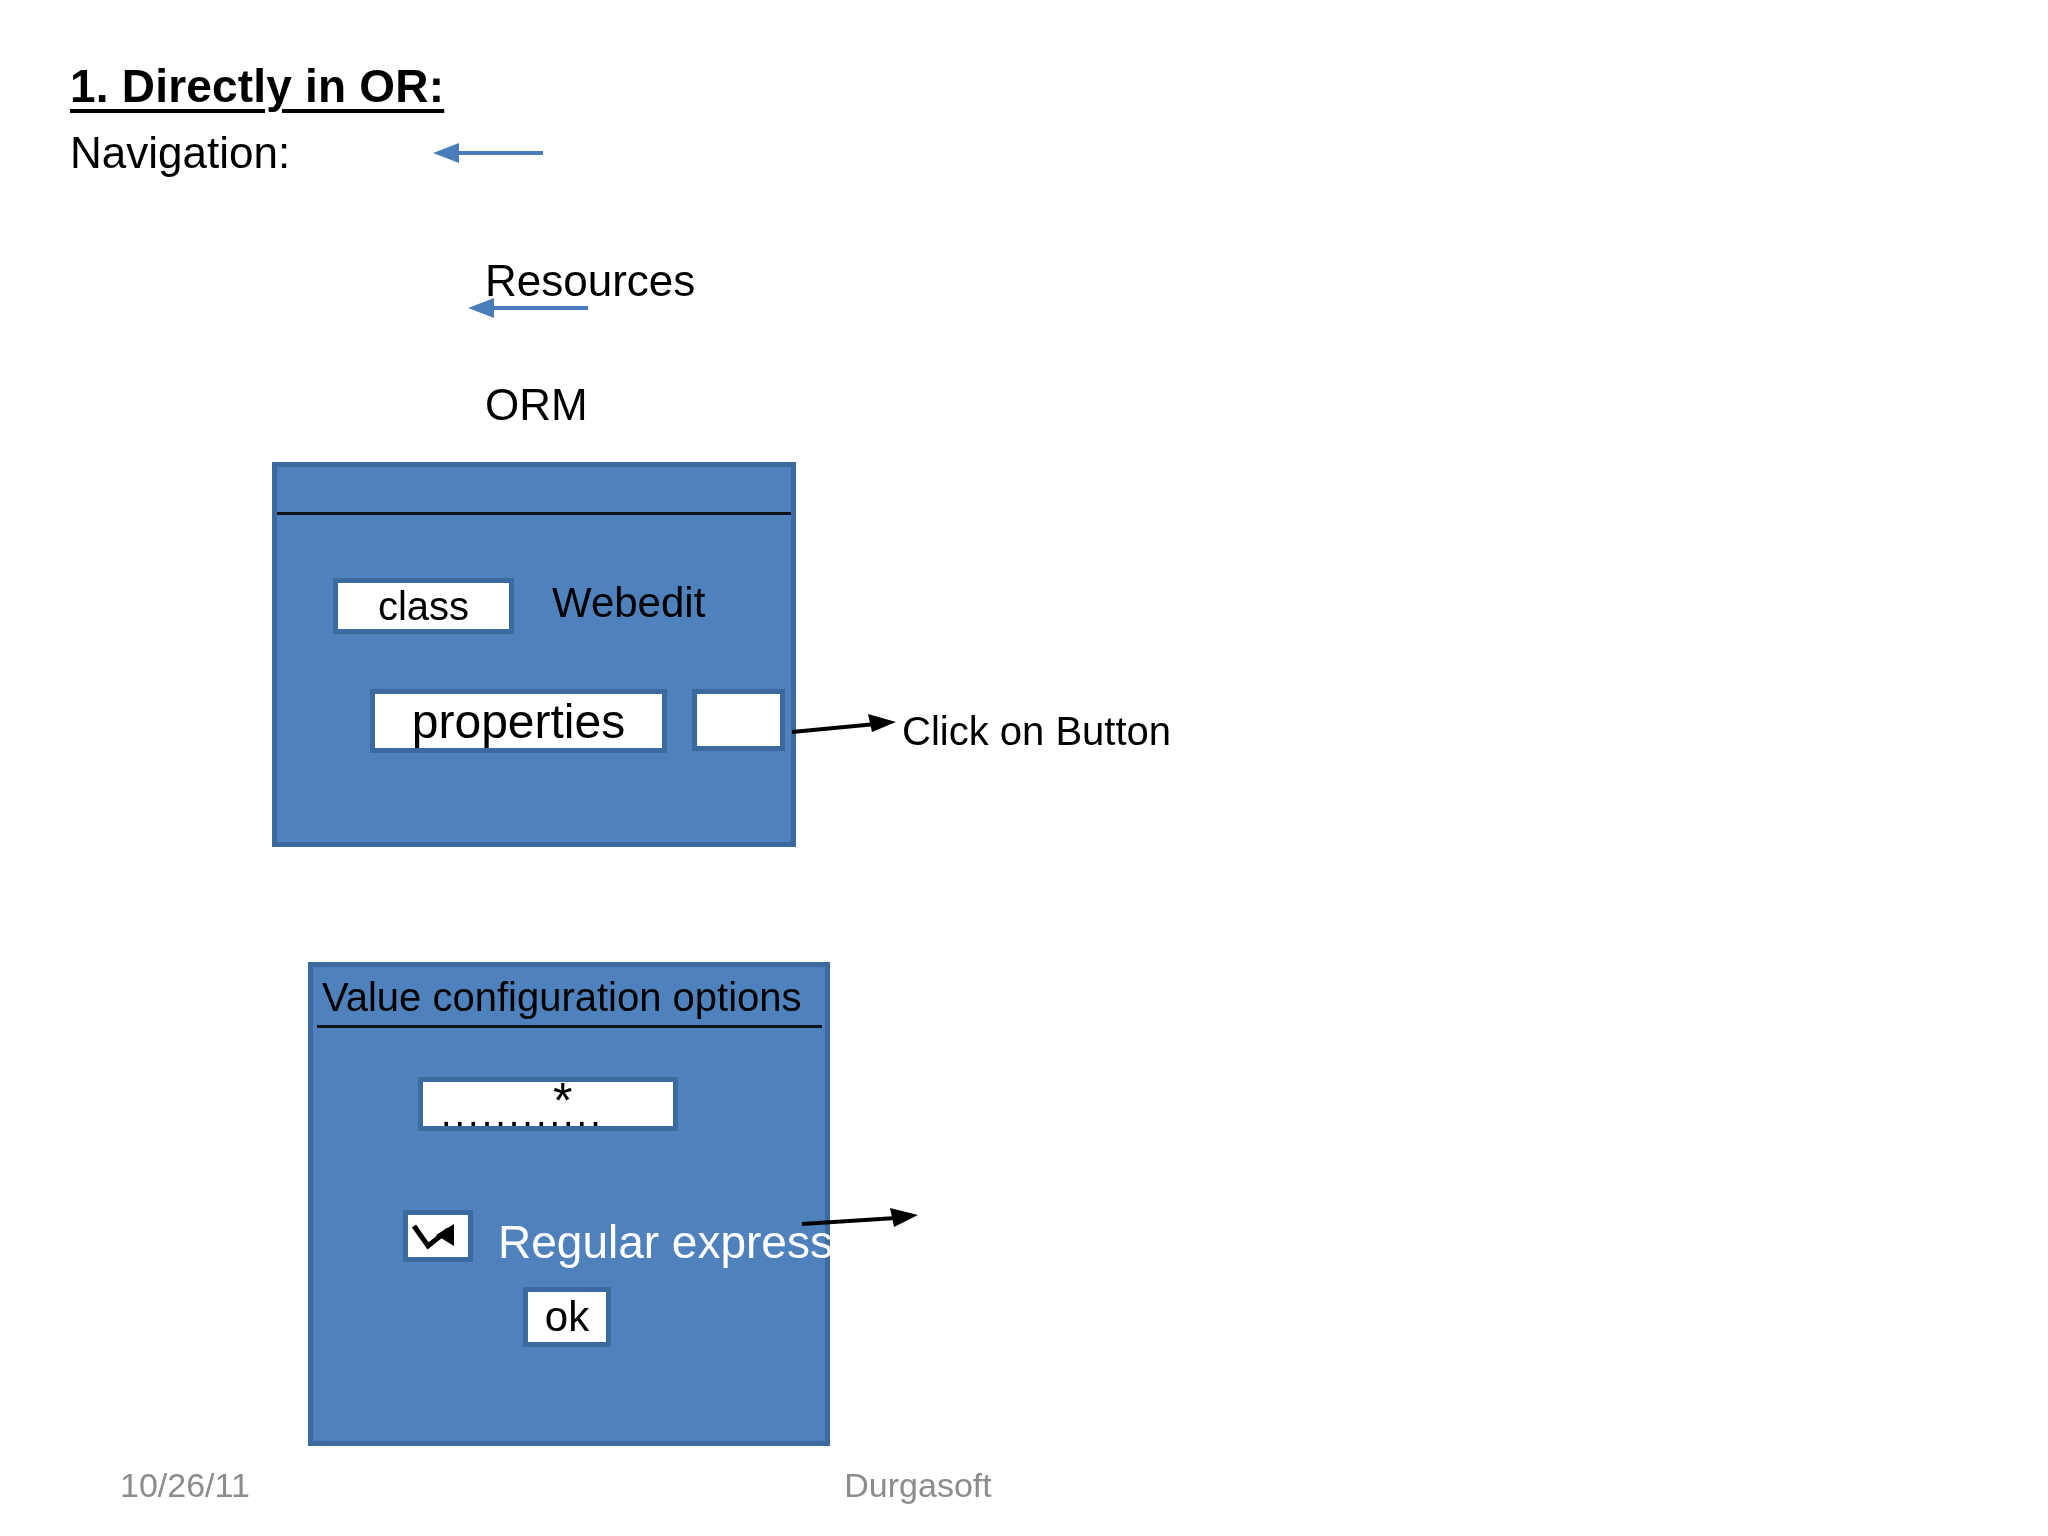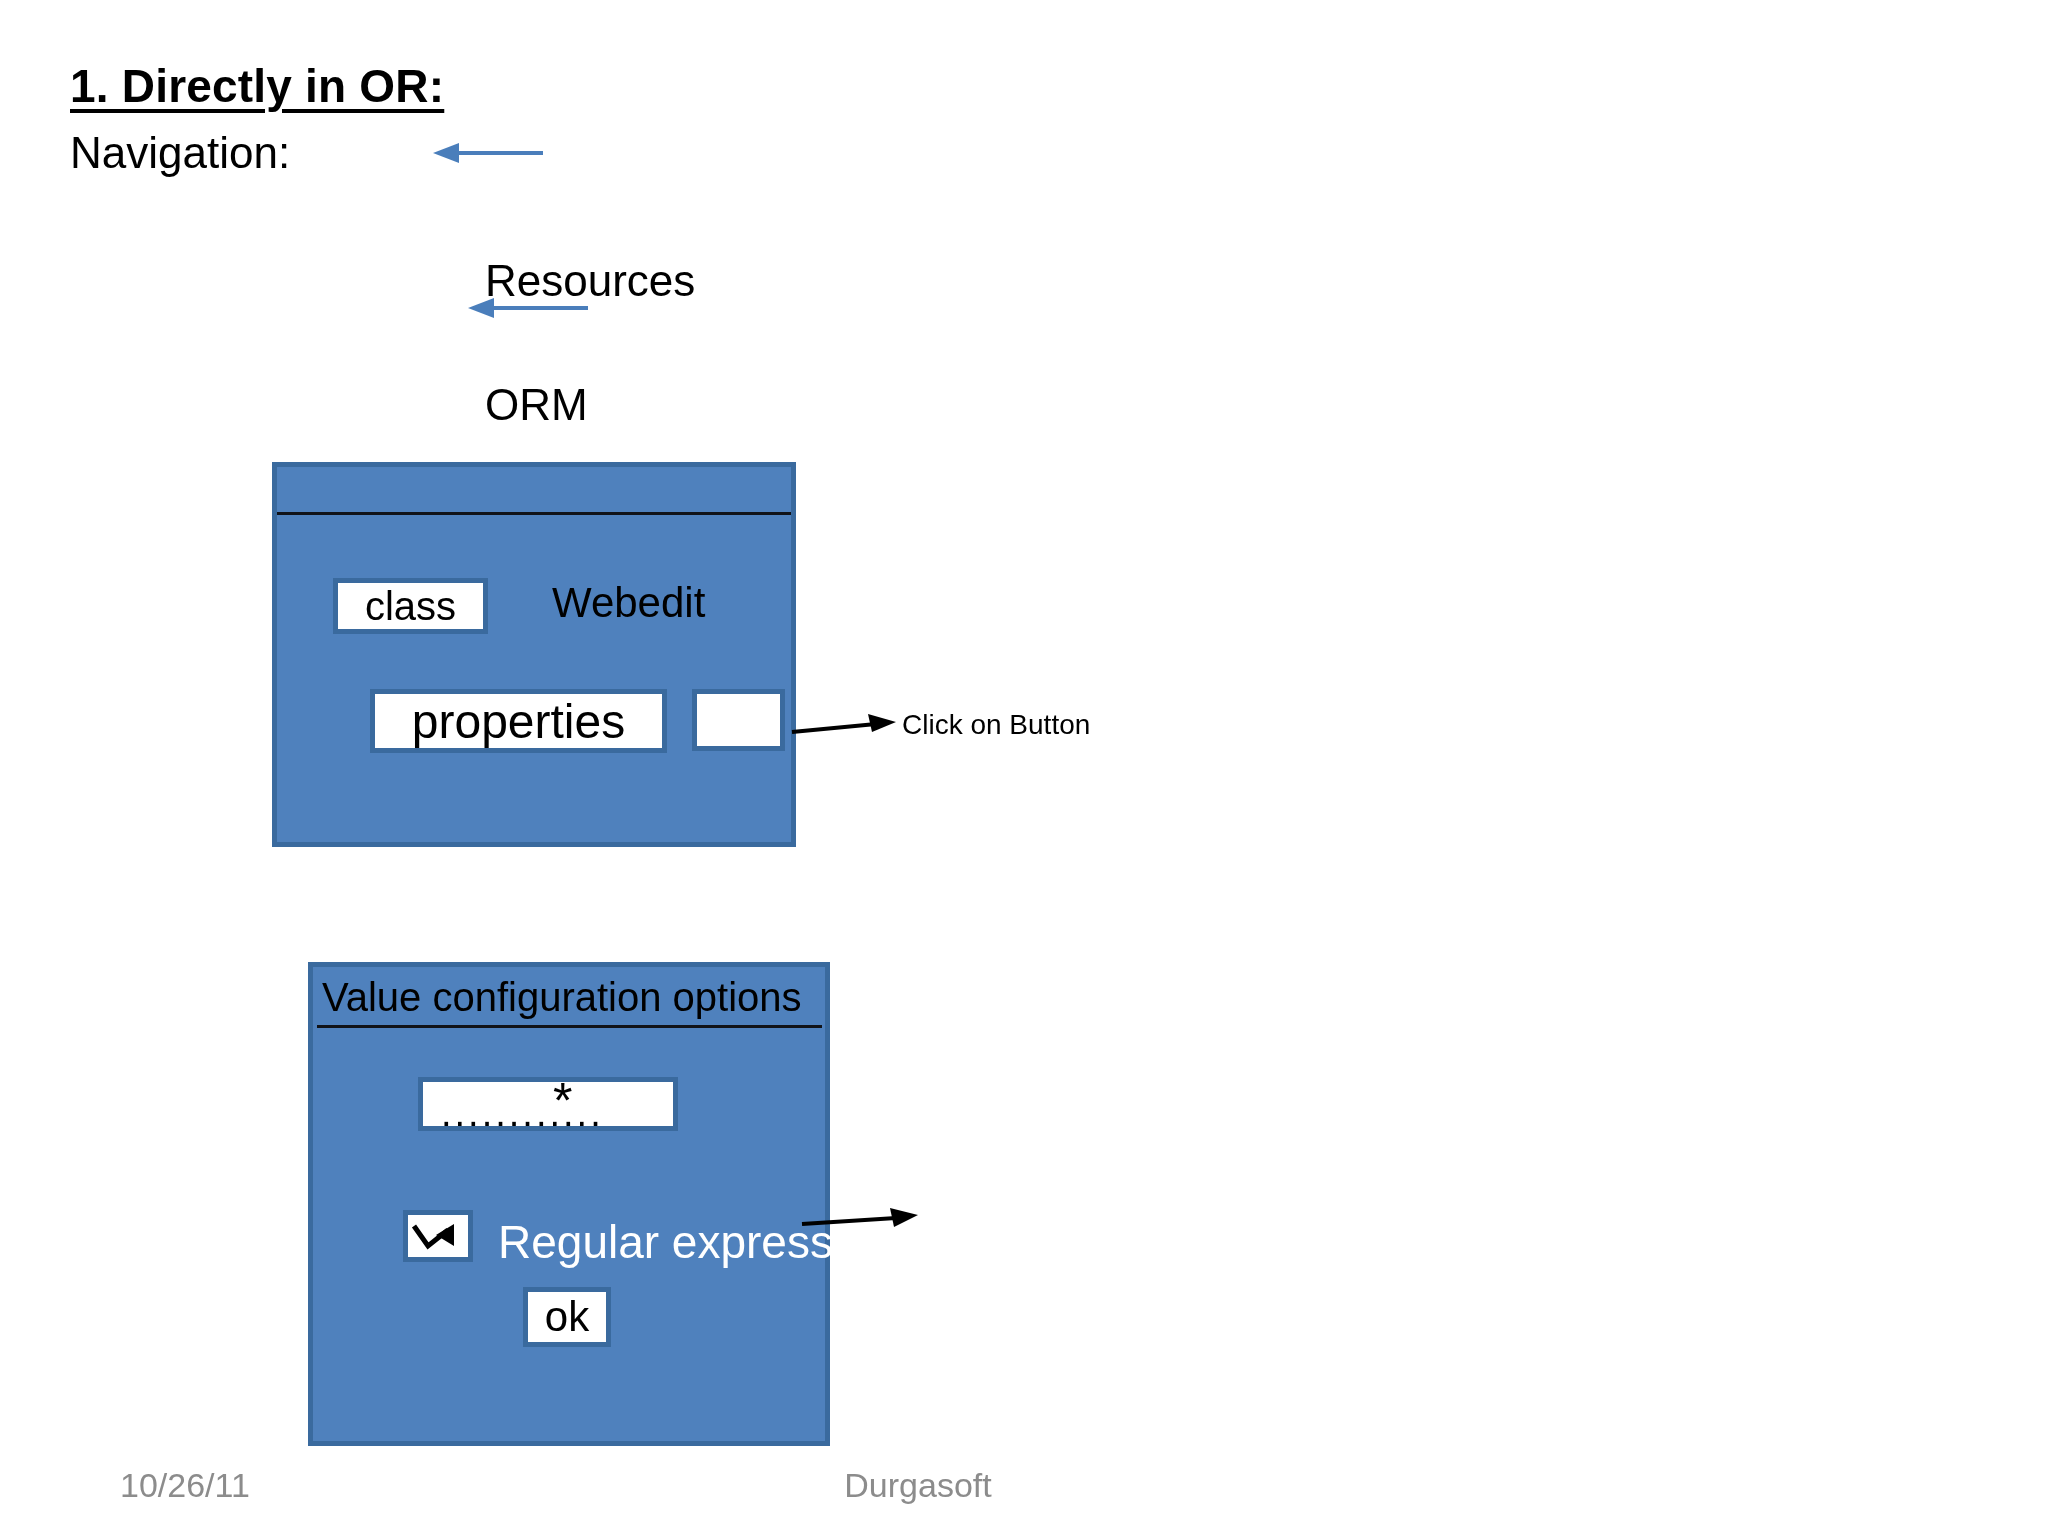--- a/index.html
+++ b/index.html
@@ -98,21 +98,21 @@
     display: flex;
     align-items: center;
     font-size: 40px;
     color: #000;
     white-space: nowrap;
   }
 
   #class-field {
     left: 56px;
     top: 111px;
-    width: 155px;
+    width: 181px;
     height: 56px;
     justify-content: center;
   }
   .webedit-label {
     position: absolute;
     left: 275px;
     top: 112px;
     font-size: 42px;
     color: #000;
     white-space: nowrap;
@@ -209,21 +209,21 @@
     height: 60px;
     justify-content: center;
     font-size: 42px;
   }
 
   
   .black-arrow { position: absolute; }
 
   .callout-text {
     position: absolute;
-    font-size: 28px;
+    font-size: 40px;
     color: #000;
     white-space: nowrap;
   }
   #click-on-button-text {
     left: 902px;
     top: 709px;
   }
 
   
   .footer-date {

